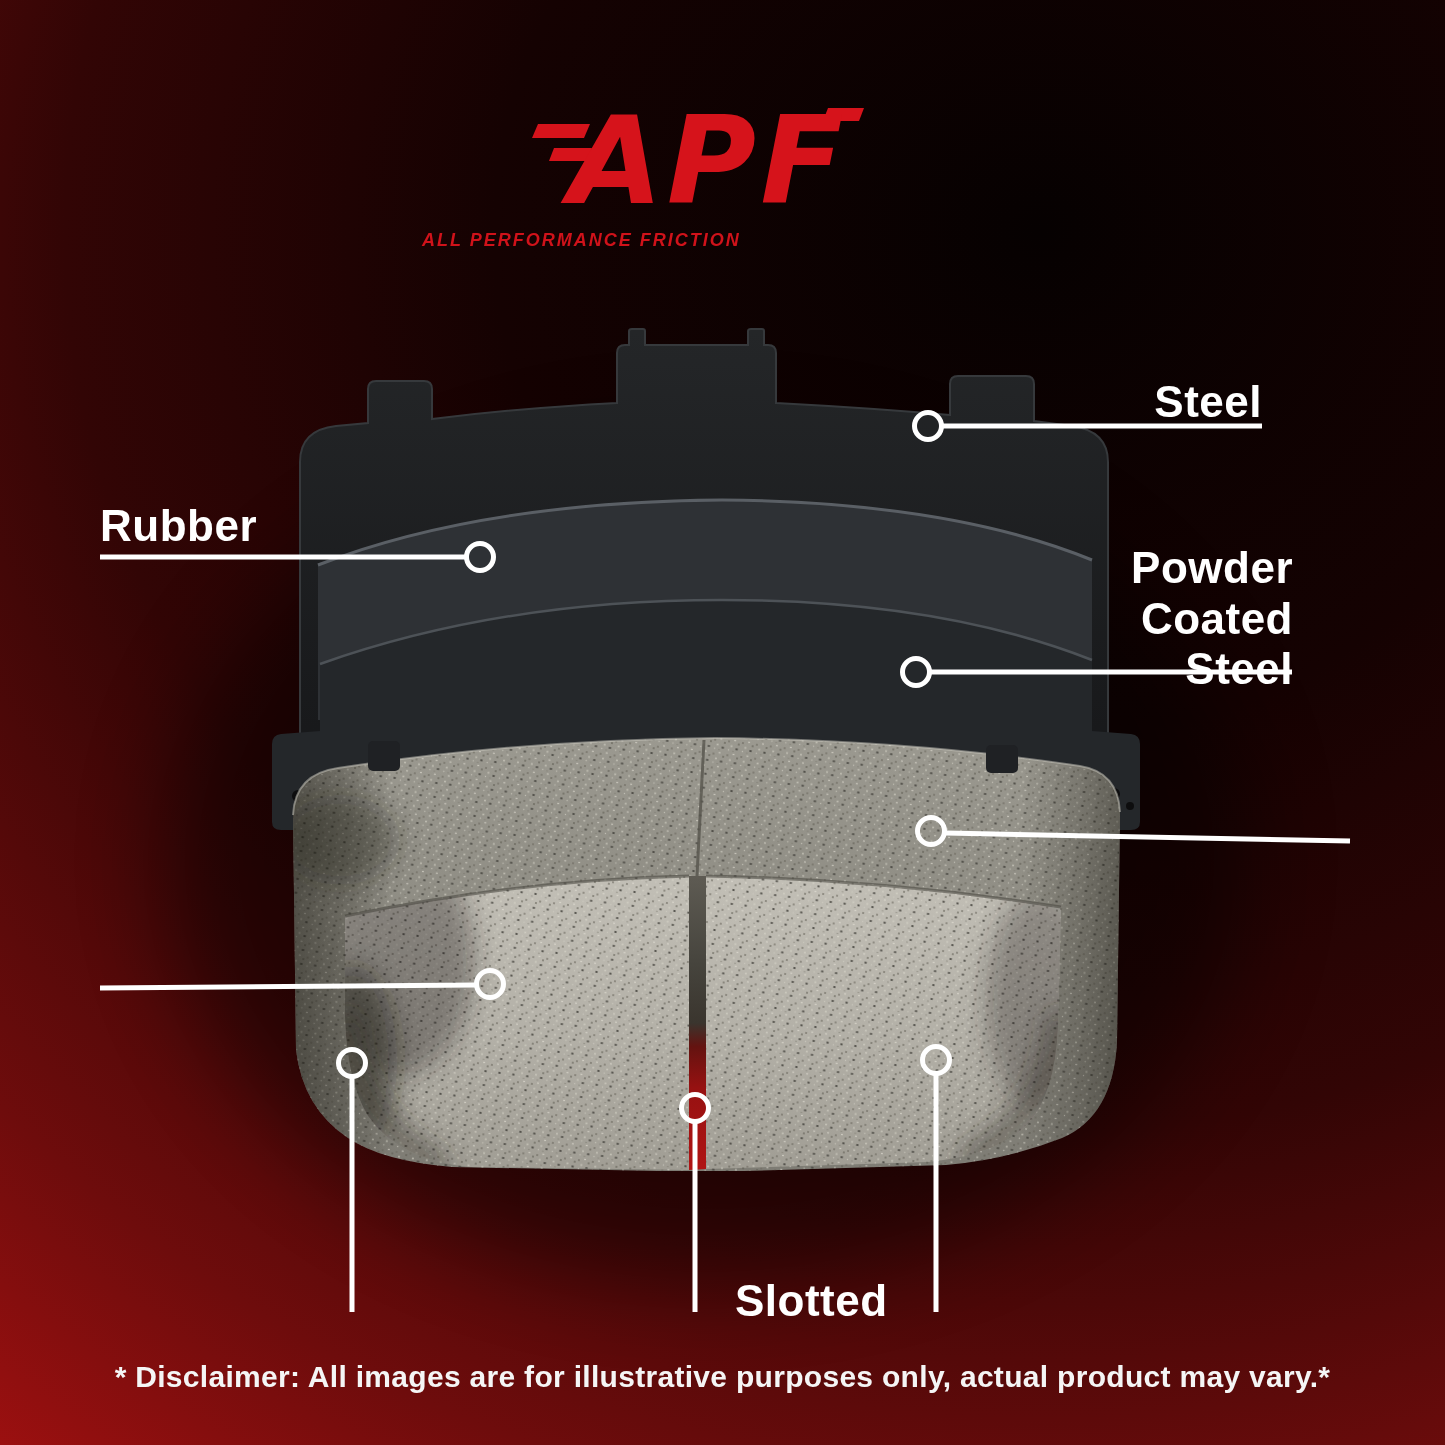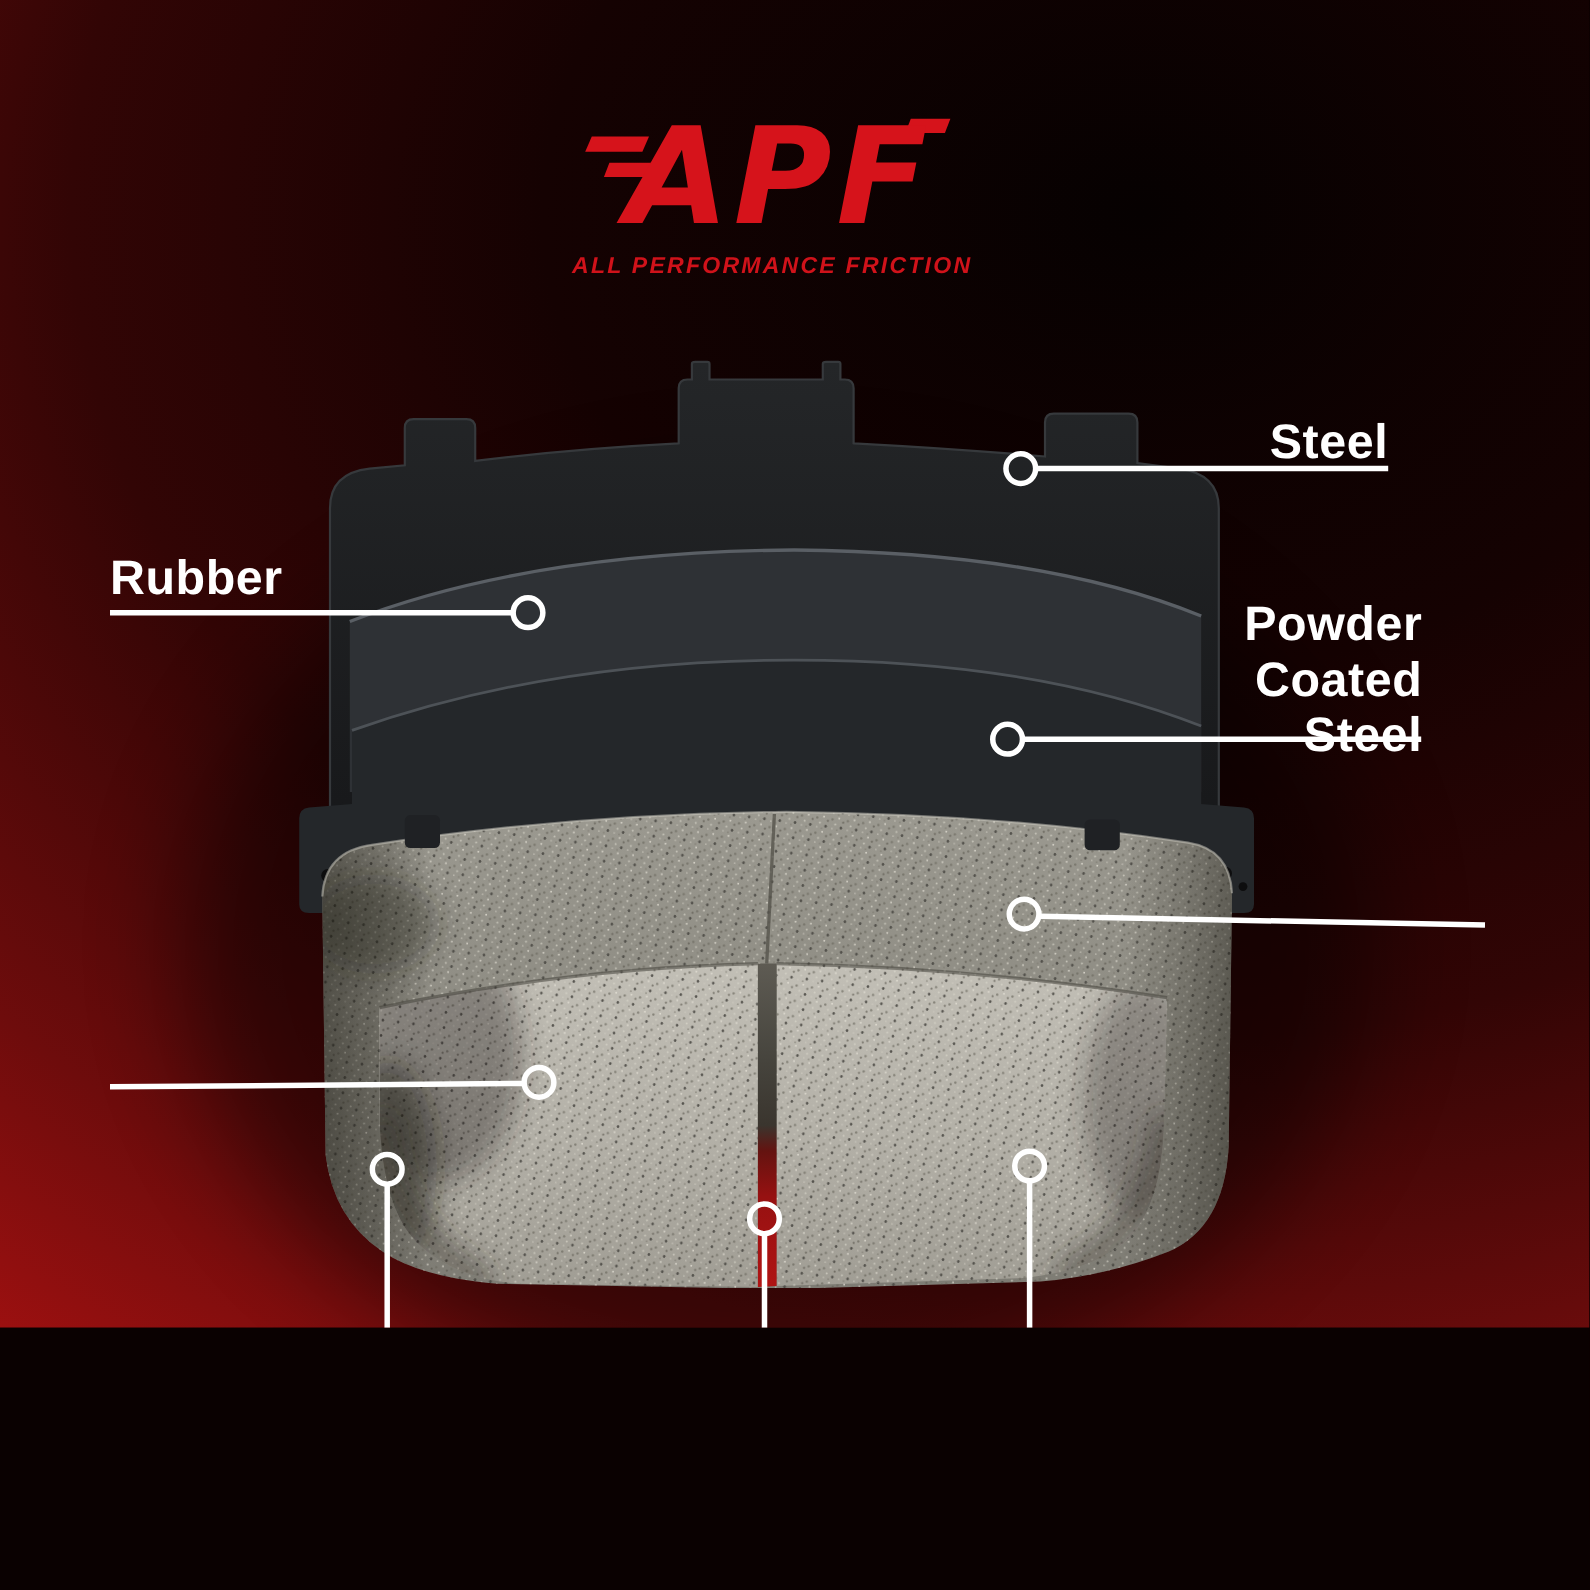--- a/index.html
+++ b/index.html
@@ -1,41 +1,41 @@
 <!DOCTYPE html>
 <html><head>
 <meta charset="utf-8">
 <style>
   html,body{margin:0;padding:0;background:#0a0101;}
   .stage{
     position:relative;
-    width:1445px;height:1207px;
+    width:1445px;height:1445px;
     overflow:hidden;
     font-family:"Liberation Sans", sans-serif;
     background:radial-gradient(ellipse 135% 125% at 72% 16%,
       #060101 0%, #150202 28%, #320505 50%, #6e0c0c 72%, #9c1010 86%, #bb1212 100%);
   }
   svg.art{position:absolute;left:0;top:0;width:1445px;height:1445px;}
   .lbl{
     position:absolute;
     color:#ffffff;
     font-weight:700;
     font-size:44px;
     line-height:1.15;
     white-space:pre-line;
     letter-spacing:0.5px;
   }
   .lbl.right{text-align:right;}
   .logo-svg{position:absolute;left:510px;top:88px;width:380px;height:160px;}
   .tagline{
     position:absolute;left:422px;top:230px;width:560px;
-    text-align:center;
+    text-align:left;
     color:#d0121a;
     font-weight:700;font-style:italic;
-    font-size:21px;letter-spacing:2px;
+    font-size:18px;letter-spacing:2px;
   }
   .disclaimer{
     position:absolute;left:0;top:1360px;width:1445px;
     text-align:center;color:#f5f5f5;
     font-weight:700;font-size:30px;letter-spacing:0.3px;
   }
 </style>
 </head>
 <body>
 
@@ -203,14 +203,15 @@
   <div class="lbl right" style="right:152px;top:543px;">Powder
 Coated
 Steel</div>
 
 
 
 
   <div class="lbl" style="left:735px;top:1276px;">Slotted</div>
 
 
+  <div class="disclaimer">* Disclaimer: All images are for illustrative purposes only, actual product may vary.*</div>
 
 </div>
 
 </body></html>

